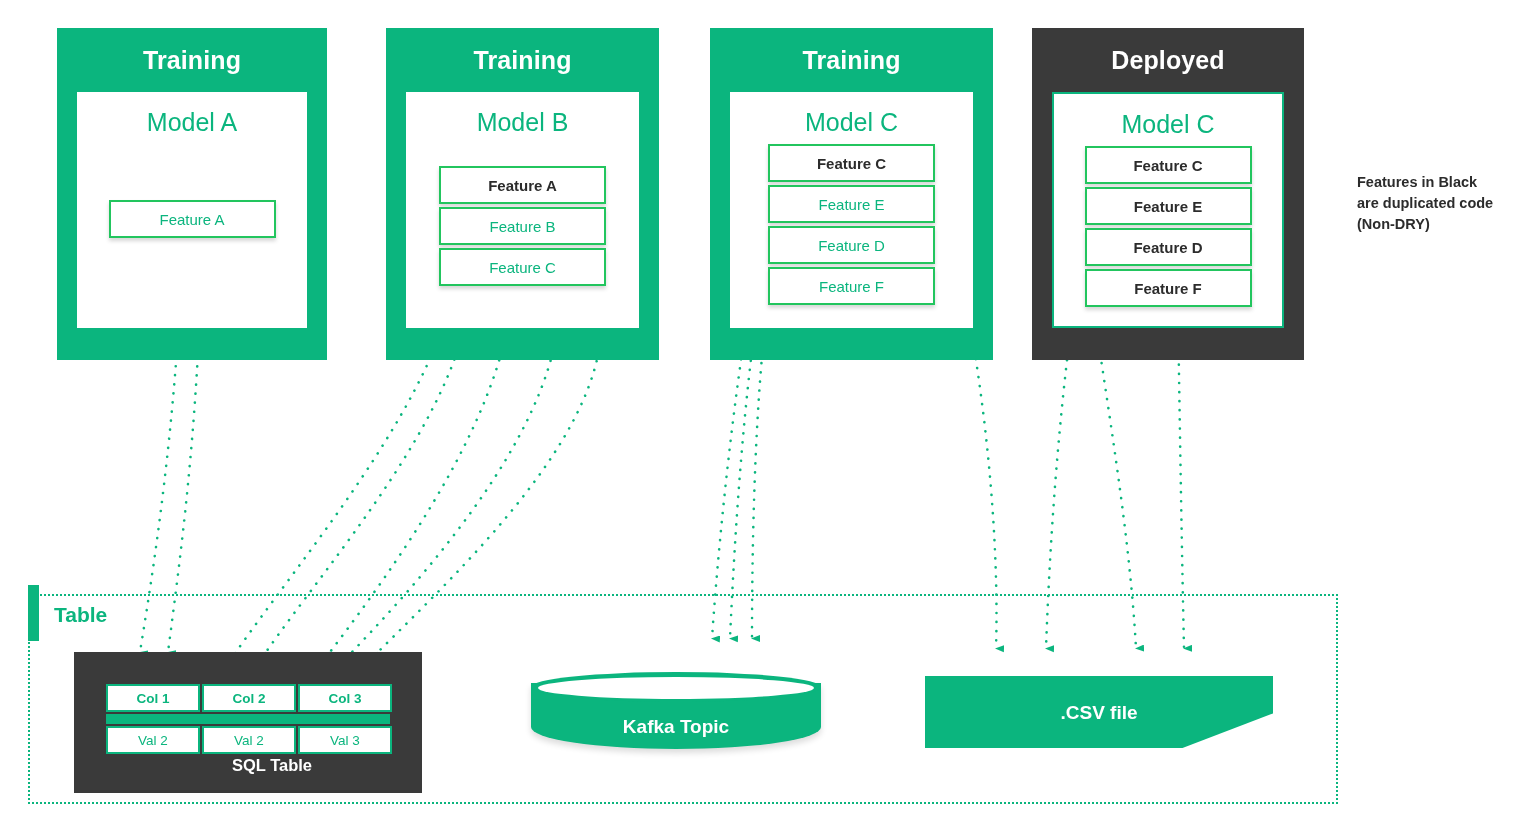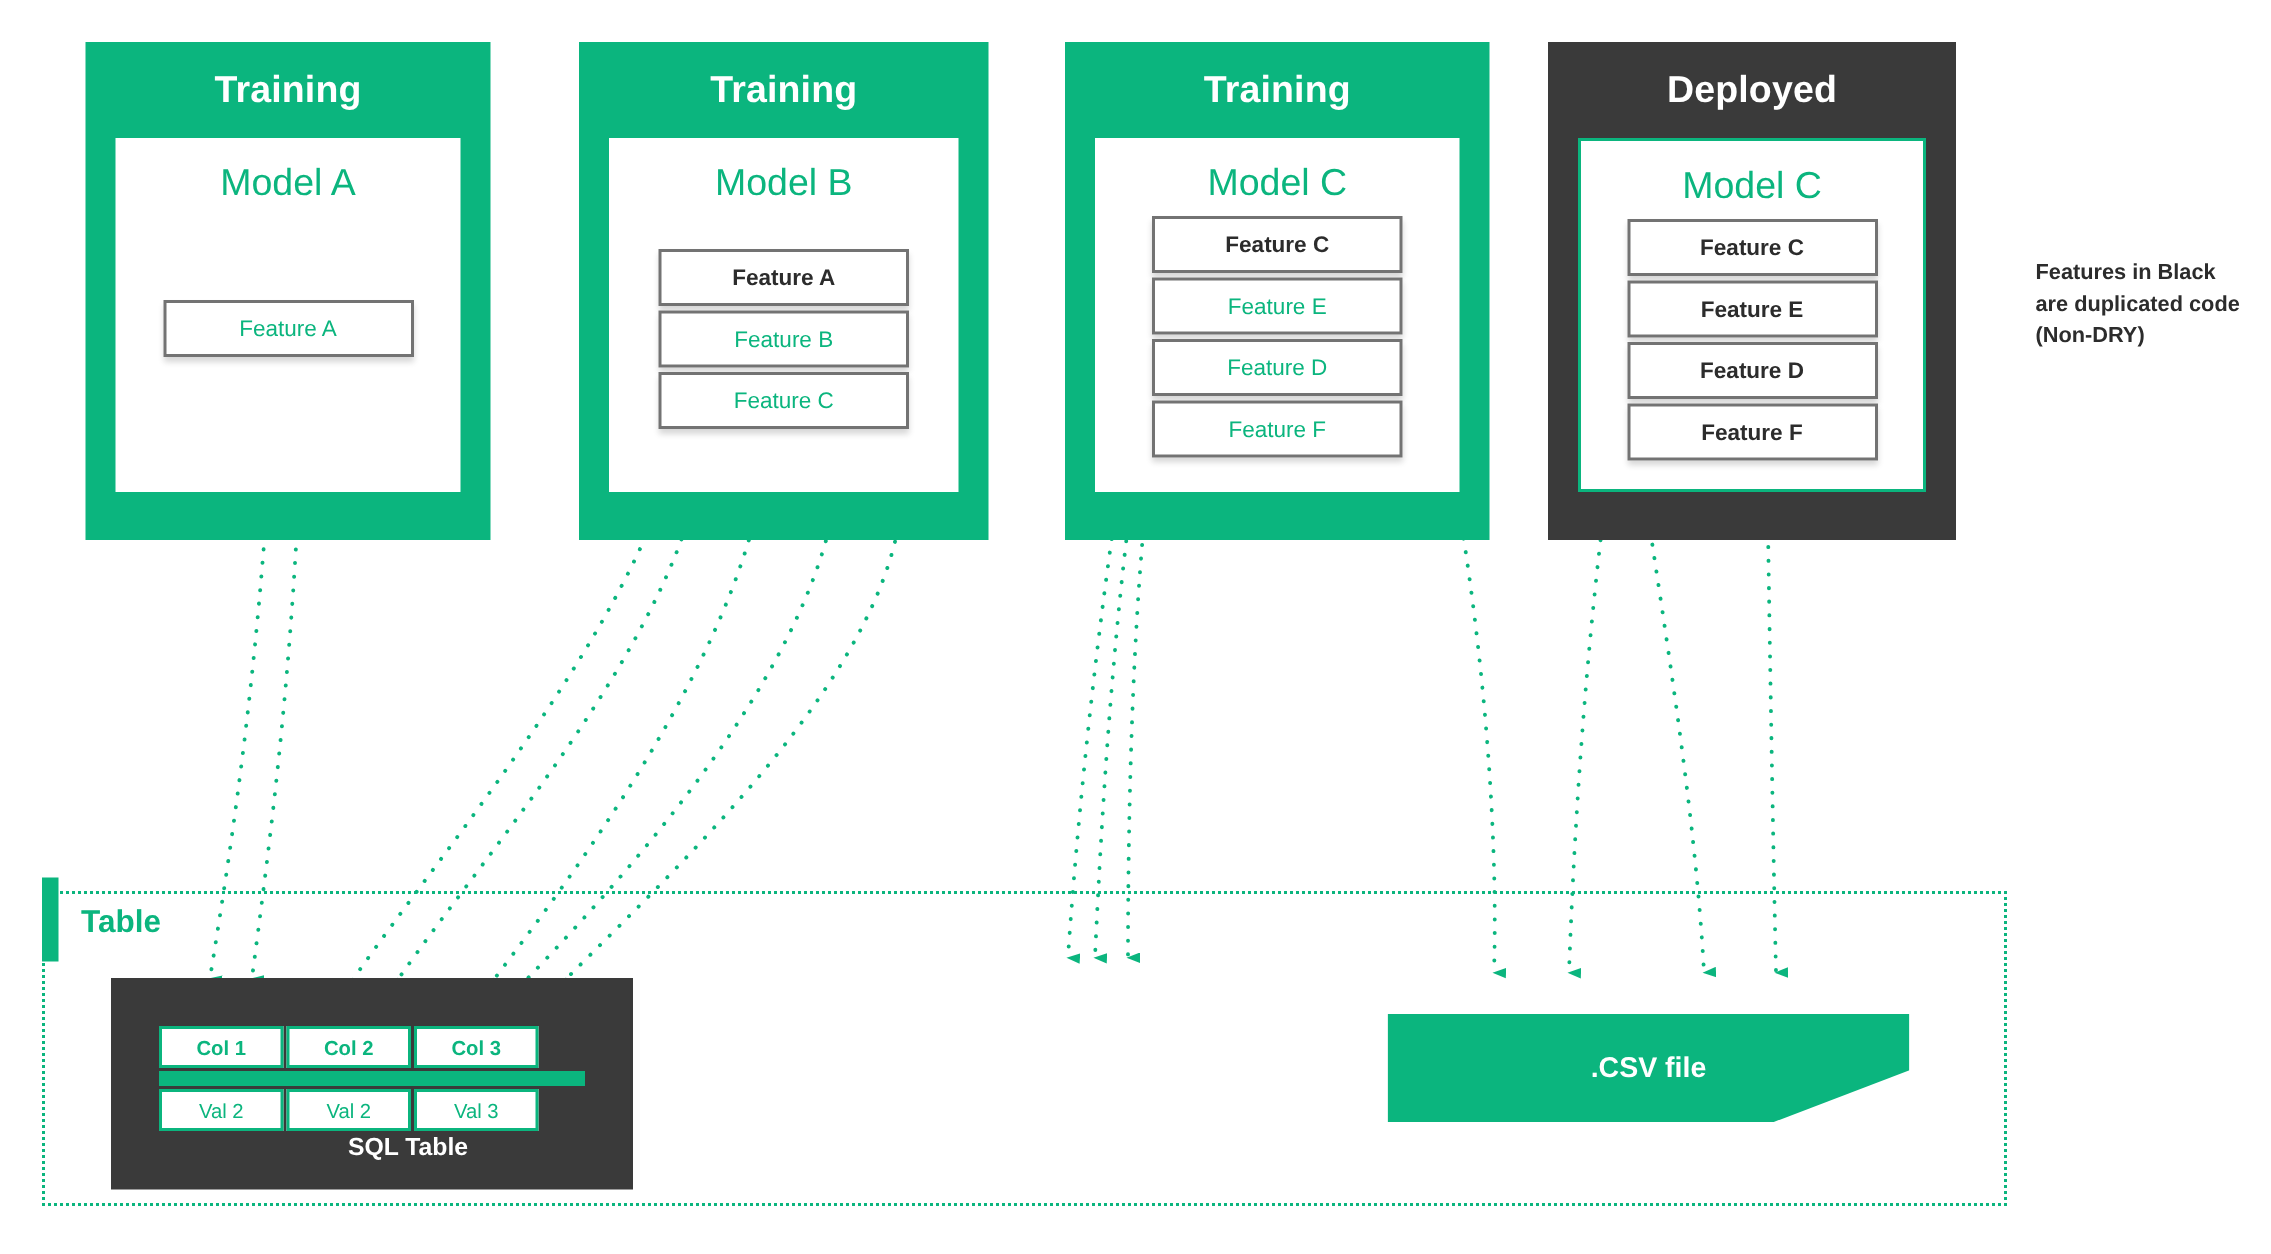--- a/index.html
+++ b/index.html
@@ -69,21 +69,21 @@
   }
 
   .feat-stack {
     position: absolute;
     left: 0; right: 0;
   }
   .feature {
     position: relative;
     height: 38px;
     margin: 0 auto 3px auto;
-    border: 2px solid #737373;
+    border: 2px solid #22c55e;
     background: #ffffff;
     box-sizing: border-box;
     display: flex;
     align-items: center;
     justify-content: center;
     font-size: 15px;
     box-shadow: 0 3px 4px rgba(0,0,0,0.16);
   }
   .feature.green { color: #0bb57e; font-weight: normal; }
   .feature.black { color: #2c2c2c; font-weight: bold; }
@@ -139,21 +139,21 @@
     left: 74px;
     top: 652px;
     width: 348px;
     height: 141px;
     background: #3a3a3a;
     z-index: 3;
   }
   .sql-row {
     position: absolute;
     left: 32px;
-    width: 253px;
+    width: 286px;
     display: flex;
     gap: 2px;
   }
   .sql-cell {
     flex: 1;
     height: 28px;
     border: 2px solid #0bb57e;
     background: #ffffff;
     box-sizing: border-box;
     display: flex;
@@ -354,20 +354,27 @@
     </div>
     <div id="sql-bar" style="top:62px;"></div>
     <div class="sql-row" style="top:74px;">
       <div class="sql-cell">Val 2</div>
       <div class="sql-cell">Val 2</div>
       <div class="sql-cell">Val 3</div>
     </div>
     <div id="sql-caption" style="top:104px;">SQL Table</div>
   </div>
 
+  <div id="kafka">
+    <div id="kafka-body"></div>
+    <div id="kafka-top">
+      <div id="kafka-inner"></div>
+    </div>
+    <div id="kafka-label">Kafka Topic</div>
+  </div>
 
   <div id="csv">
     <div id="csv-shape"></div>
 
     <div id="csv-label">.CSV file</div>
   </div>
 
 </div>
 
 </body></html>

